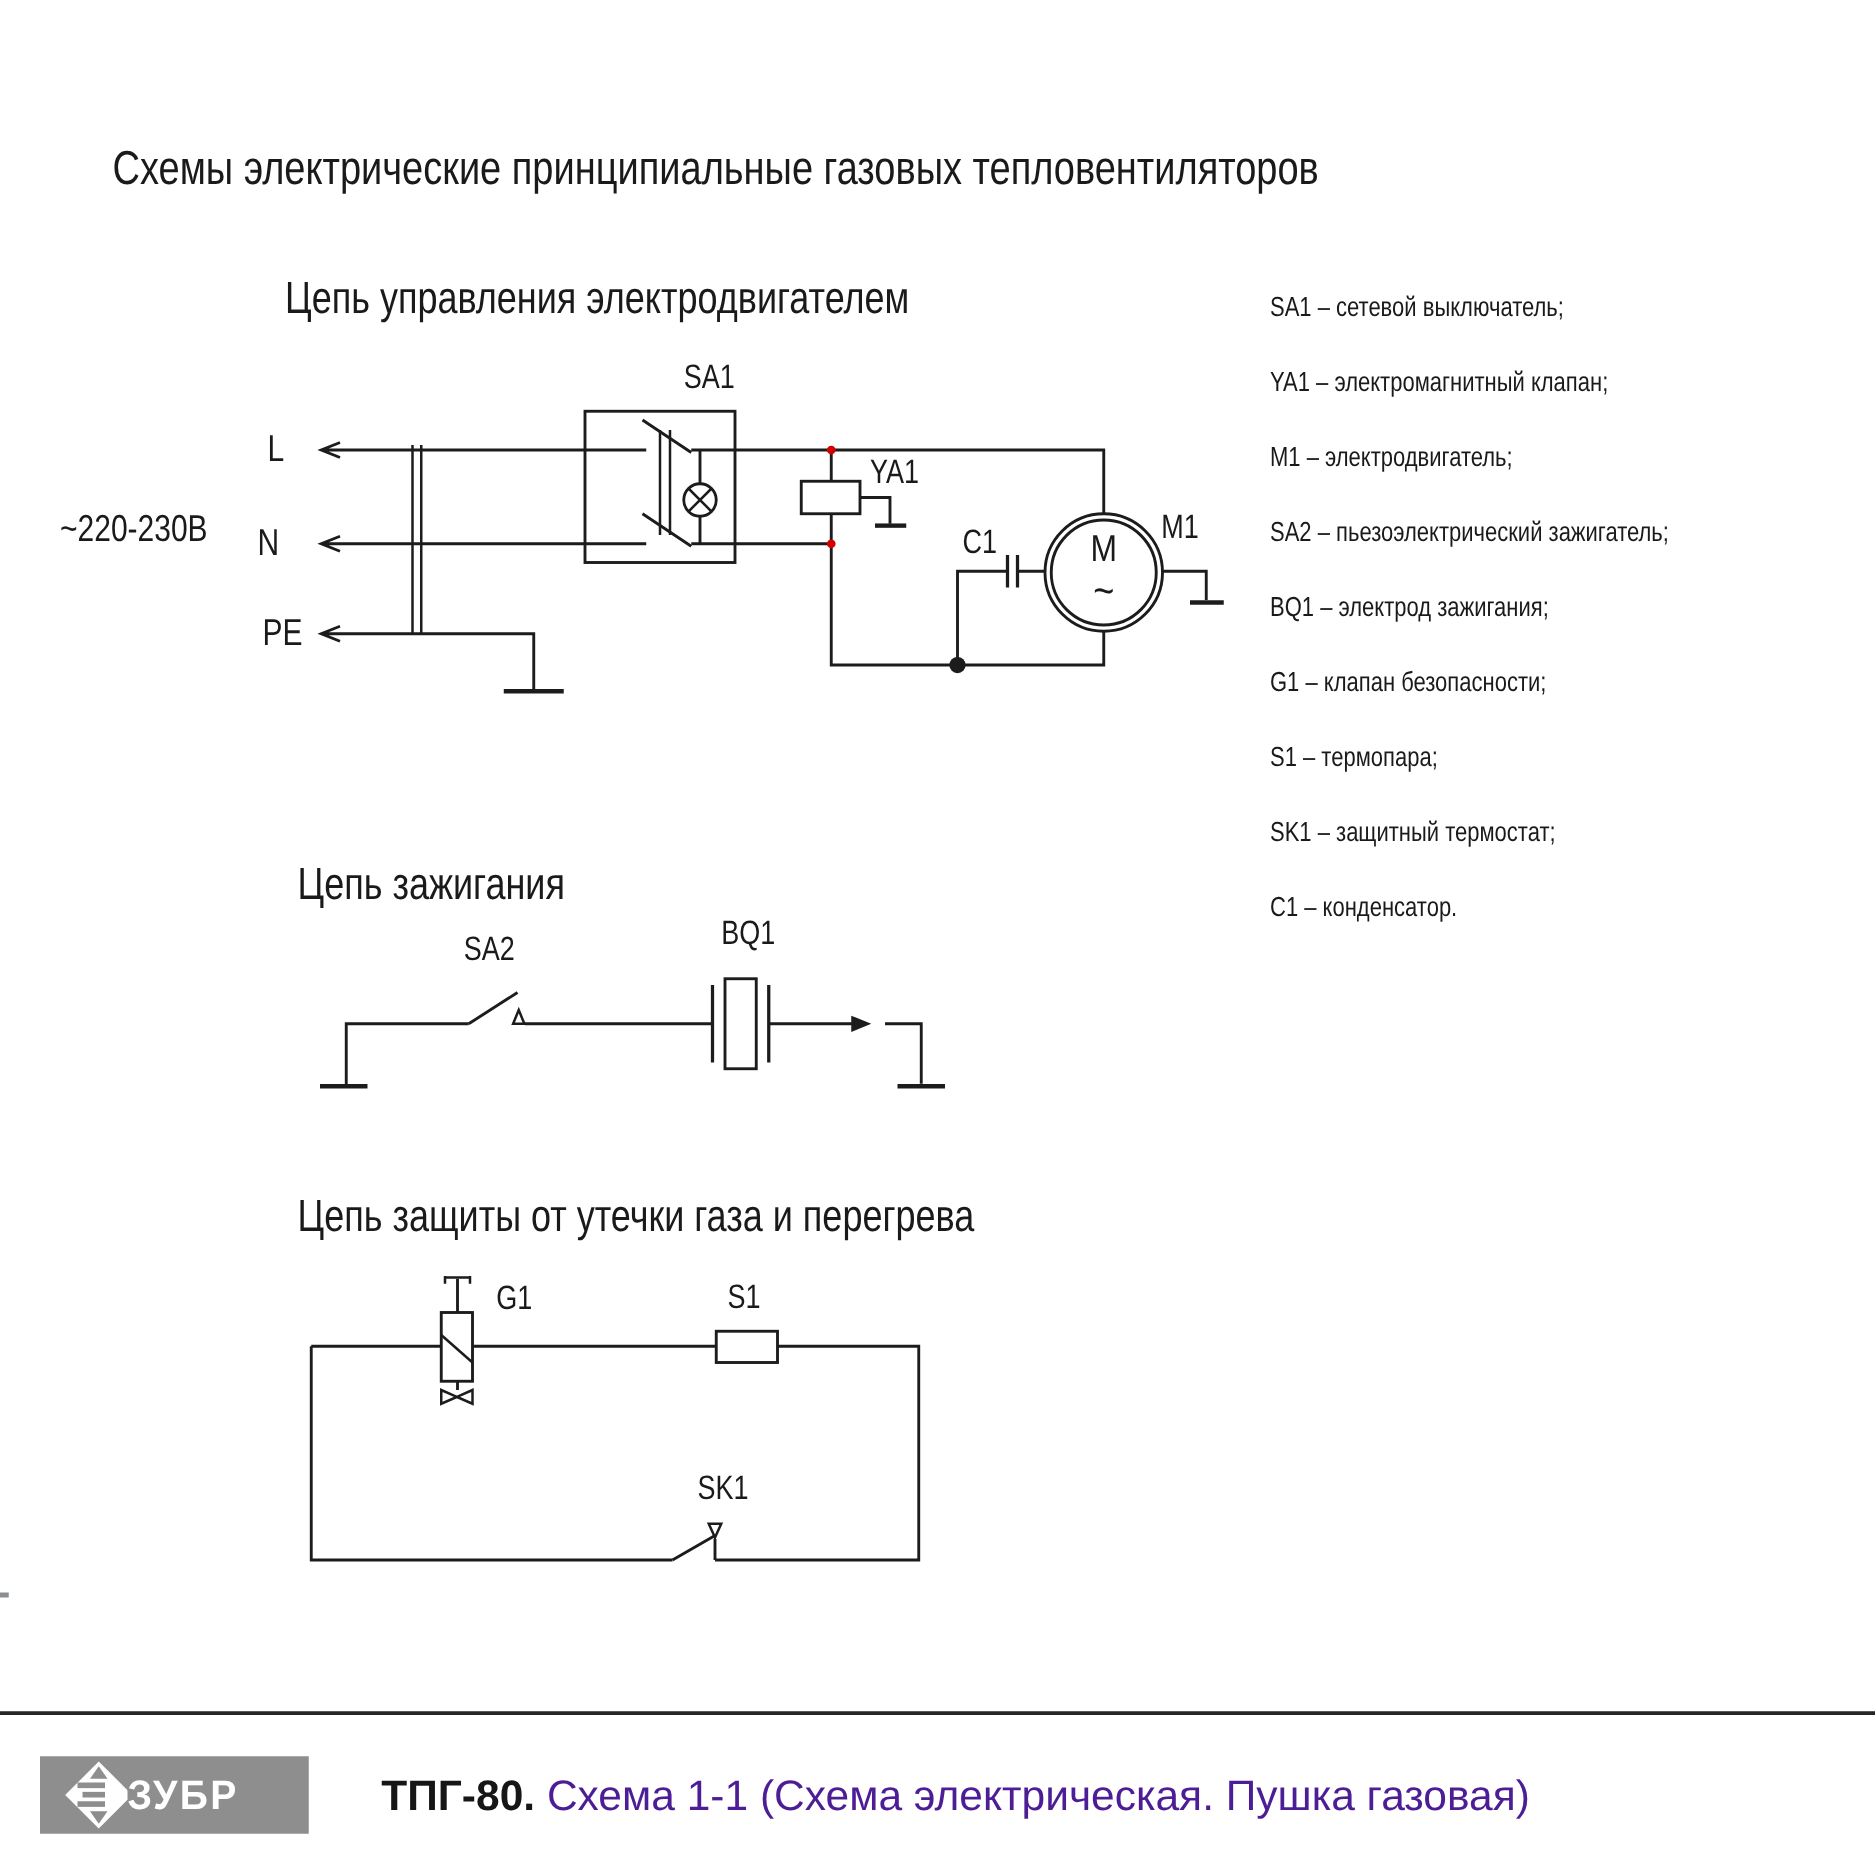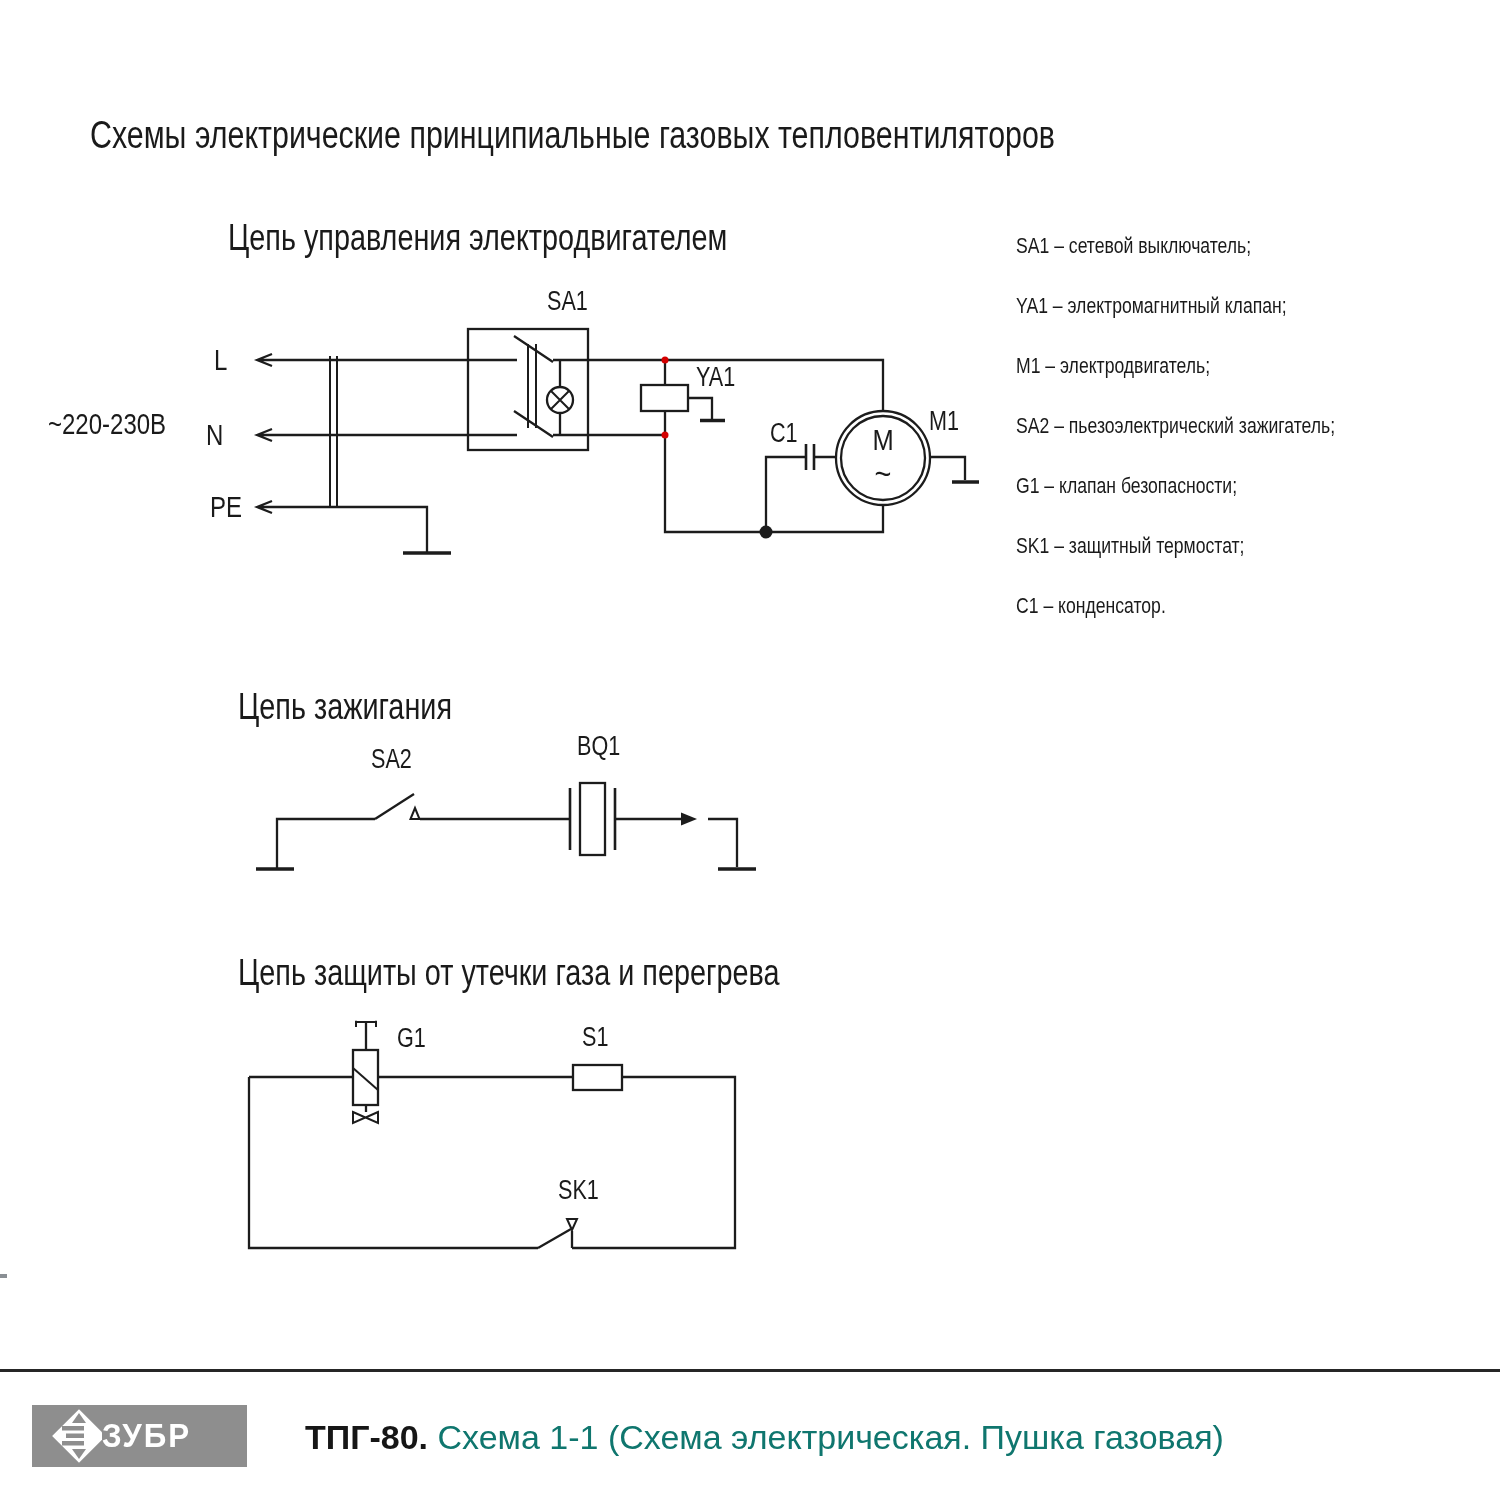--- a/index.html
+++ b/index.html
@@ -16,21 +16,21 @@
   #legend{position:absolute;left:1016px;top:233px;}
   .leg-item{display:block;height:25px;line-height:25px;margin-bottom:35px;font-size:22px;}
   #divider{position:absolute;left:0;top:1369px;width:1500px;height:3px;background:#262626;}
   #edge-dash{position:absolute;left:0;top:1274px;width:7px;height:4px;background:#8a8f94;}
   #logo-box{position:absolute;left:32px;top:1405px;width:215px;height:62px;background:#8e8e8e;
             display:flex;align-items:center;}
   #logo-text{color:#ffffff;font-weight:bold;font-size:33px;letter-spacing:2px;
              transform:scaleX(0.95);transform-origin:0 50%;}
   #footer-line{position:absolute;left:293px;top:1418px;font-size:34px;white-space:nowrap;}
   #footer-line .model{font-weight:bold;color:#161616;margin-left:12px;}
-  #footer-line .caption{color:#0f766e;margin-top:11px;}
+  #footer-line .caption{color:#4c1d95;margin-top:11px;}
   svg .ln{stroke:#1c1c1c;stroke-width:2.3;fill:none;}
   svg .thin{stroke:#1c1c1c;stroke-width:2;fill:none;}
   svg .plate{stroke:#1c1c1c;stroke-width:2.6;fill:none;}
   svg .bar{stroke:#1c1c1c;stroke-width:3.5;fill:none;}
   svg .whitebox{fill:#ffffff;stroke:#1c1c1c;stroke-width:2.3;}
 </style>
 </head>
 <body>
 
 <div id="page">
@@ -192,21 +192,23 @@
   </div>
   <div class="lbl t-ref" style="left:558px;top:1176px;">
     <span class="cond">SK1</span>
   </div>
 
   <div id="legend">
     <div class="leg-item"><span class="cond">SA1 – сетевой выключатель;</span></div>
     <div class="leg-item"><span class="cond">YA1 – электромагнитный клапан;</span></div>
     <div class="leg-item"><span class="cond">M1 – электродвигатель;</span></div>
     <div class="leg-item"><span class="cond">SA2 – пьезоэлектрический зажигатель;</span></div>
+    <div class="leg-item"><span class="cond">BQ1 – электрод зажигания;</span></div>
     <div class="leg-item"><span class="cond">G1 – клапан безопасности;</span></div>
+    <div class="leg-item"><span class="cond">S1 – термопара;</span></div>
     <div class="leg-item"><span class="cond">SK1 – защитный термостат;</span></div>
     <div class="leg-item"><span class="cond">C1 – конденсатор.</span></div>
   </div>
 
   <div id="edge-dash"></div>
   <div id="divider"></div>
 
   <div id="logo-box">
     <svg width="70" height="62" viewBox="0 0 70 62">
       <rect x="28" y="12" width="38" height="38" transform="rotate(45 47 31)" fill="#ffffff"></rect>

